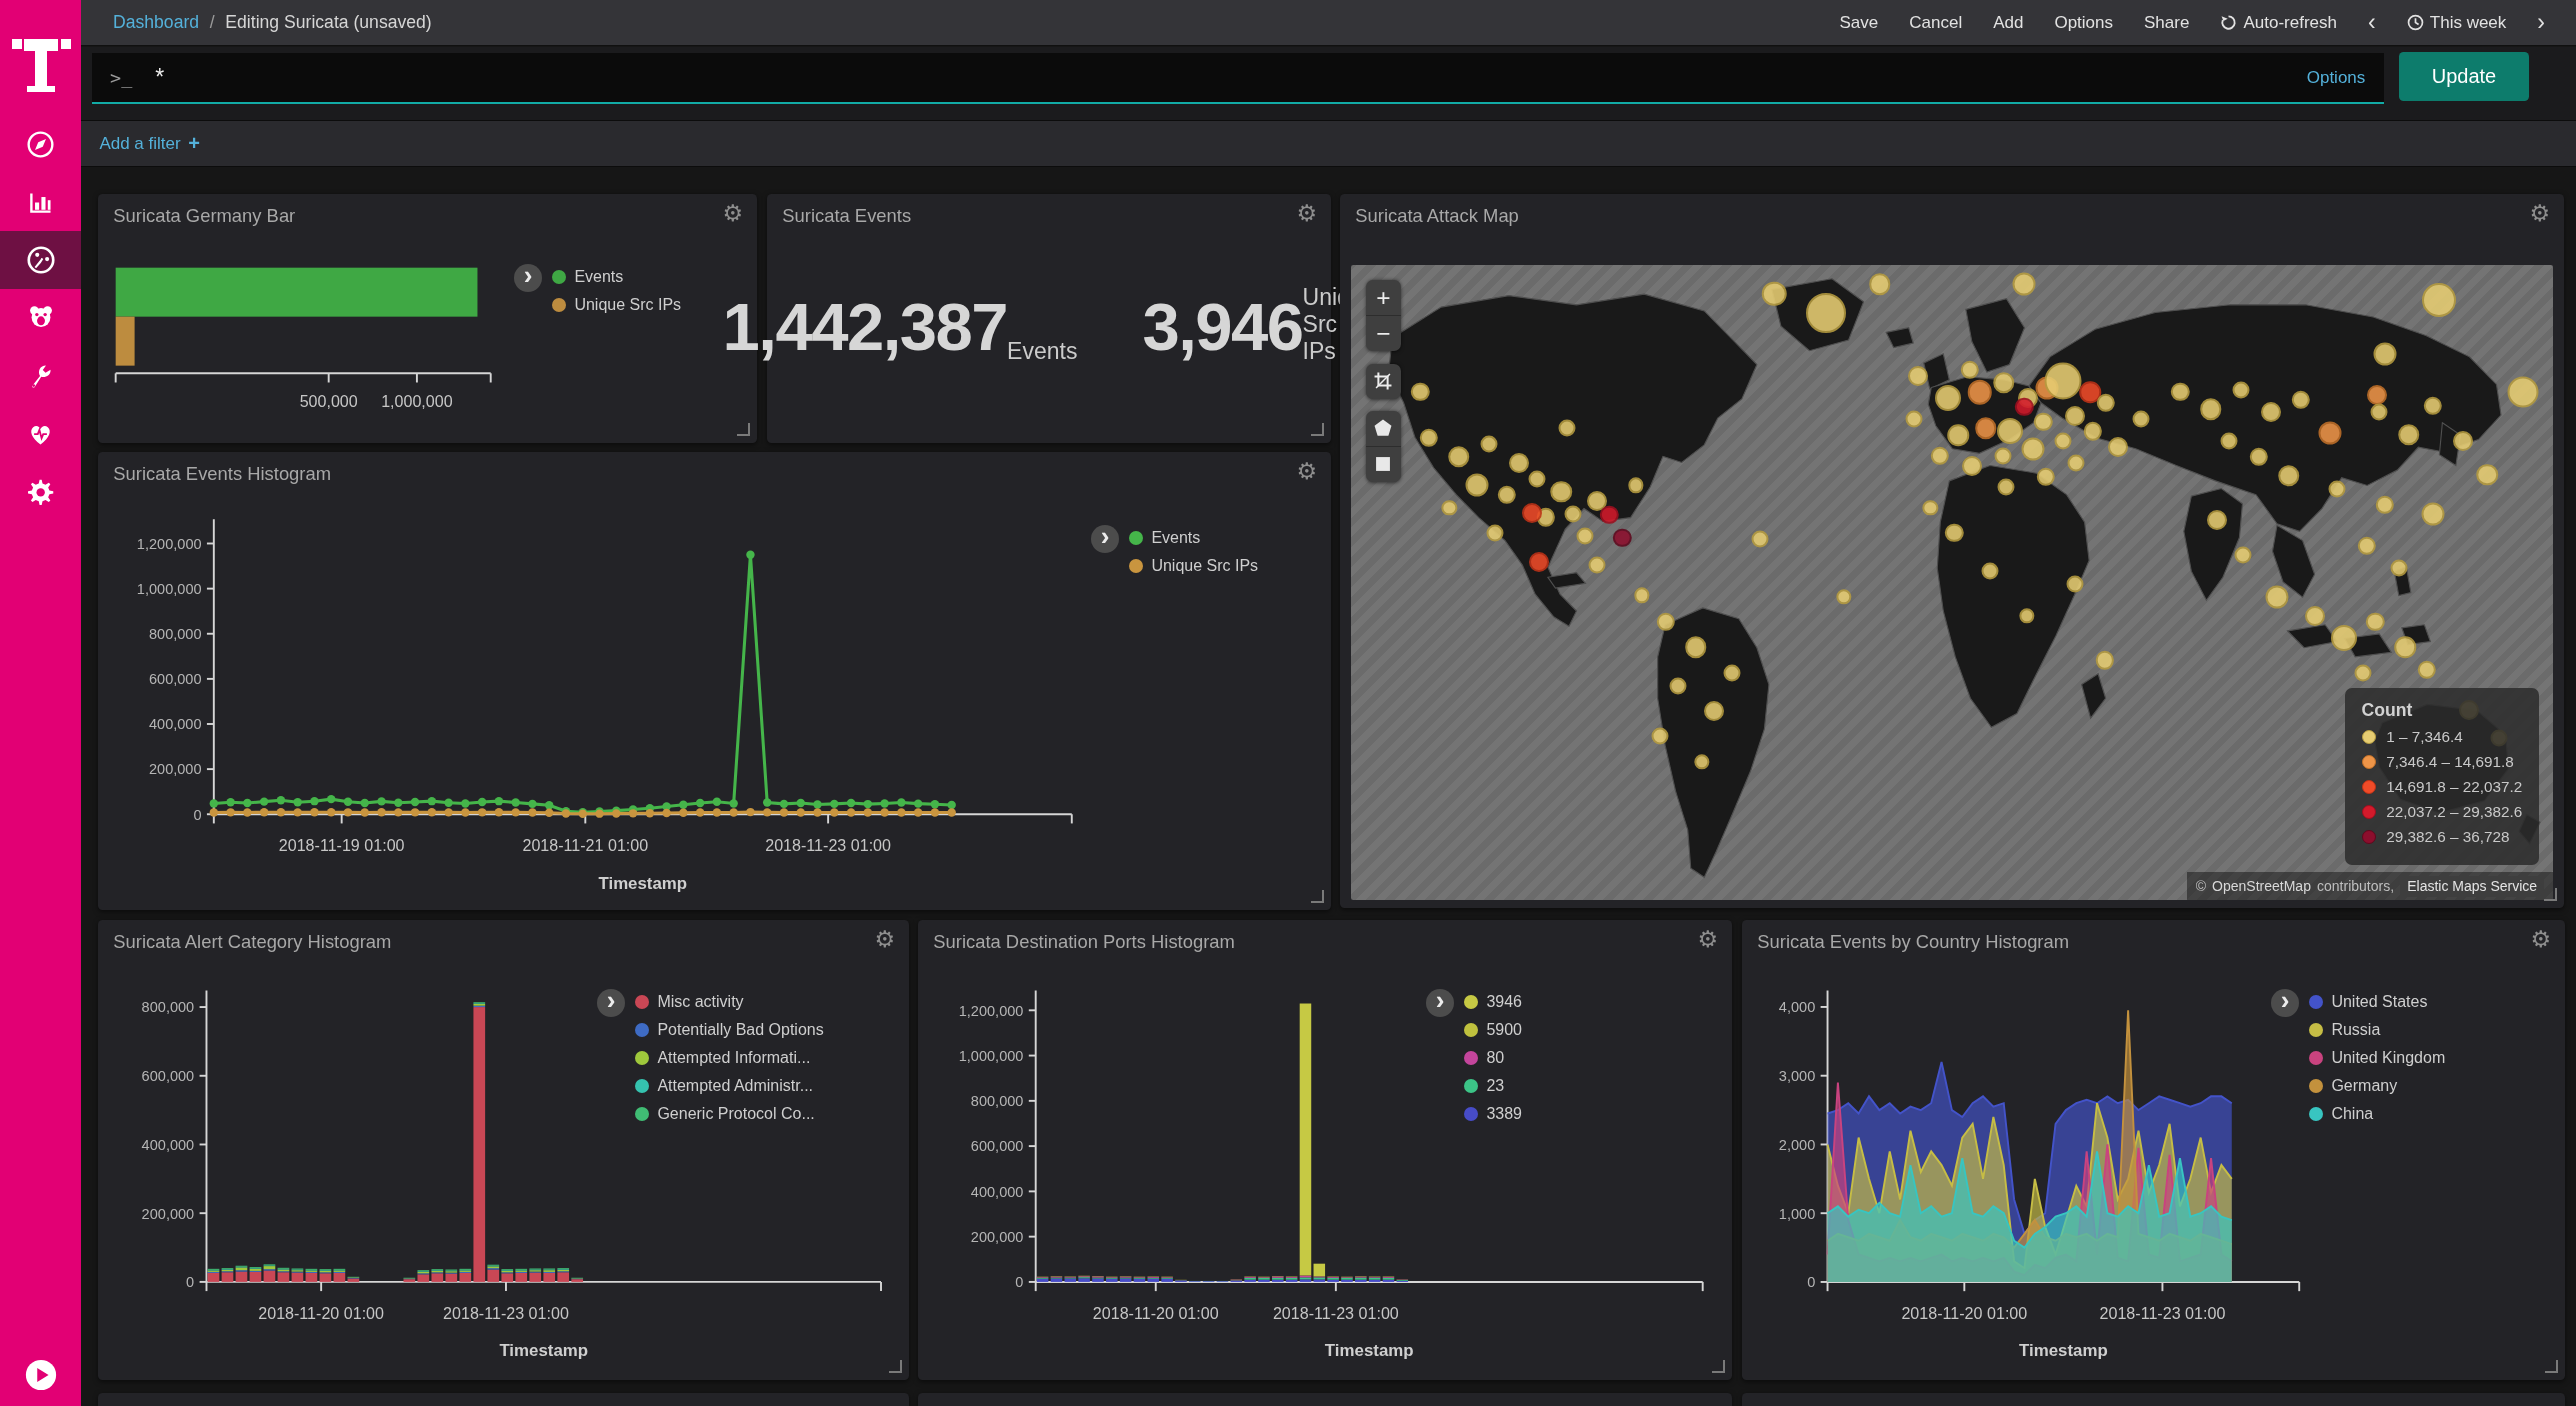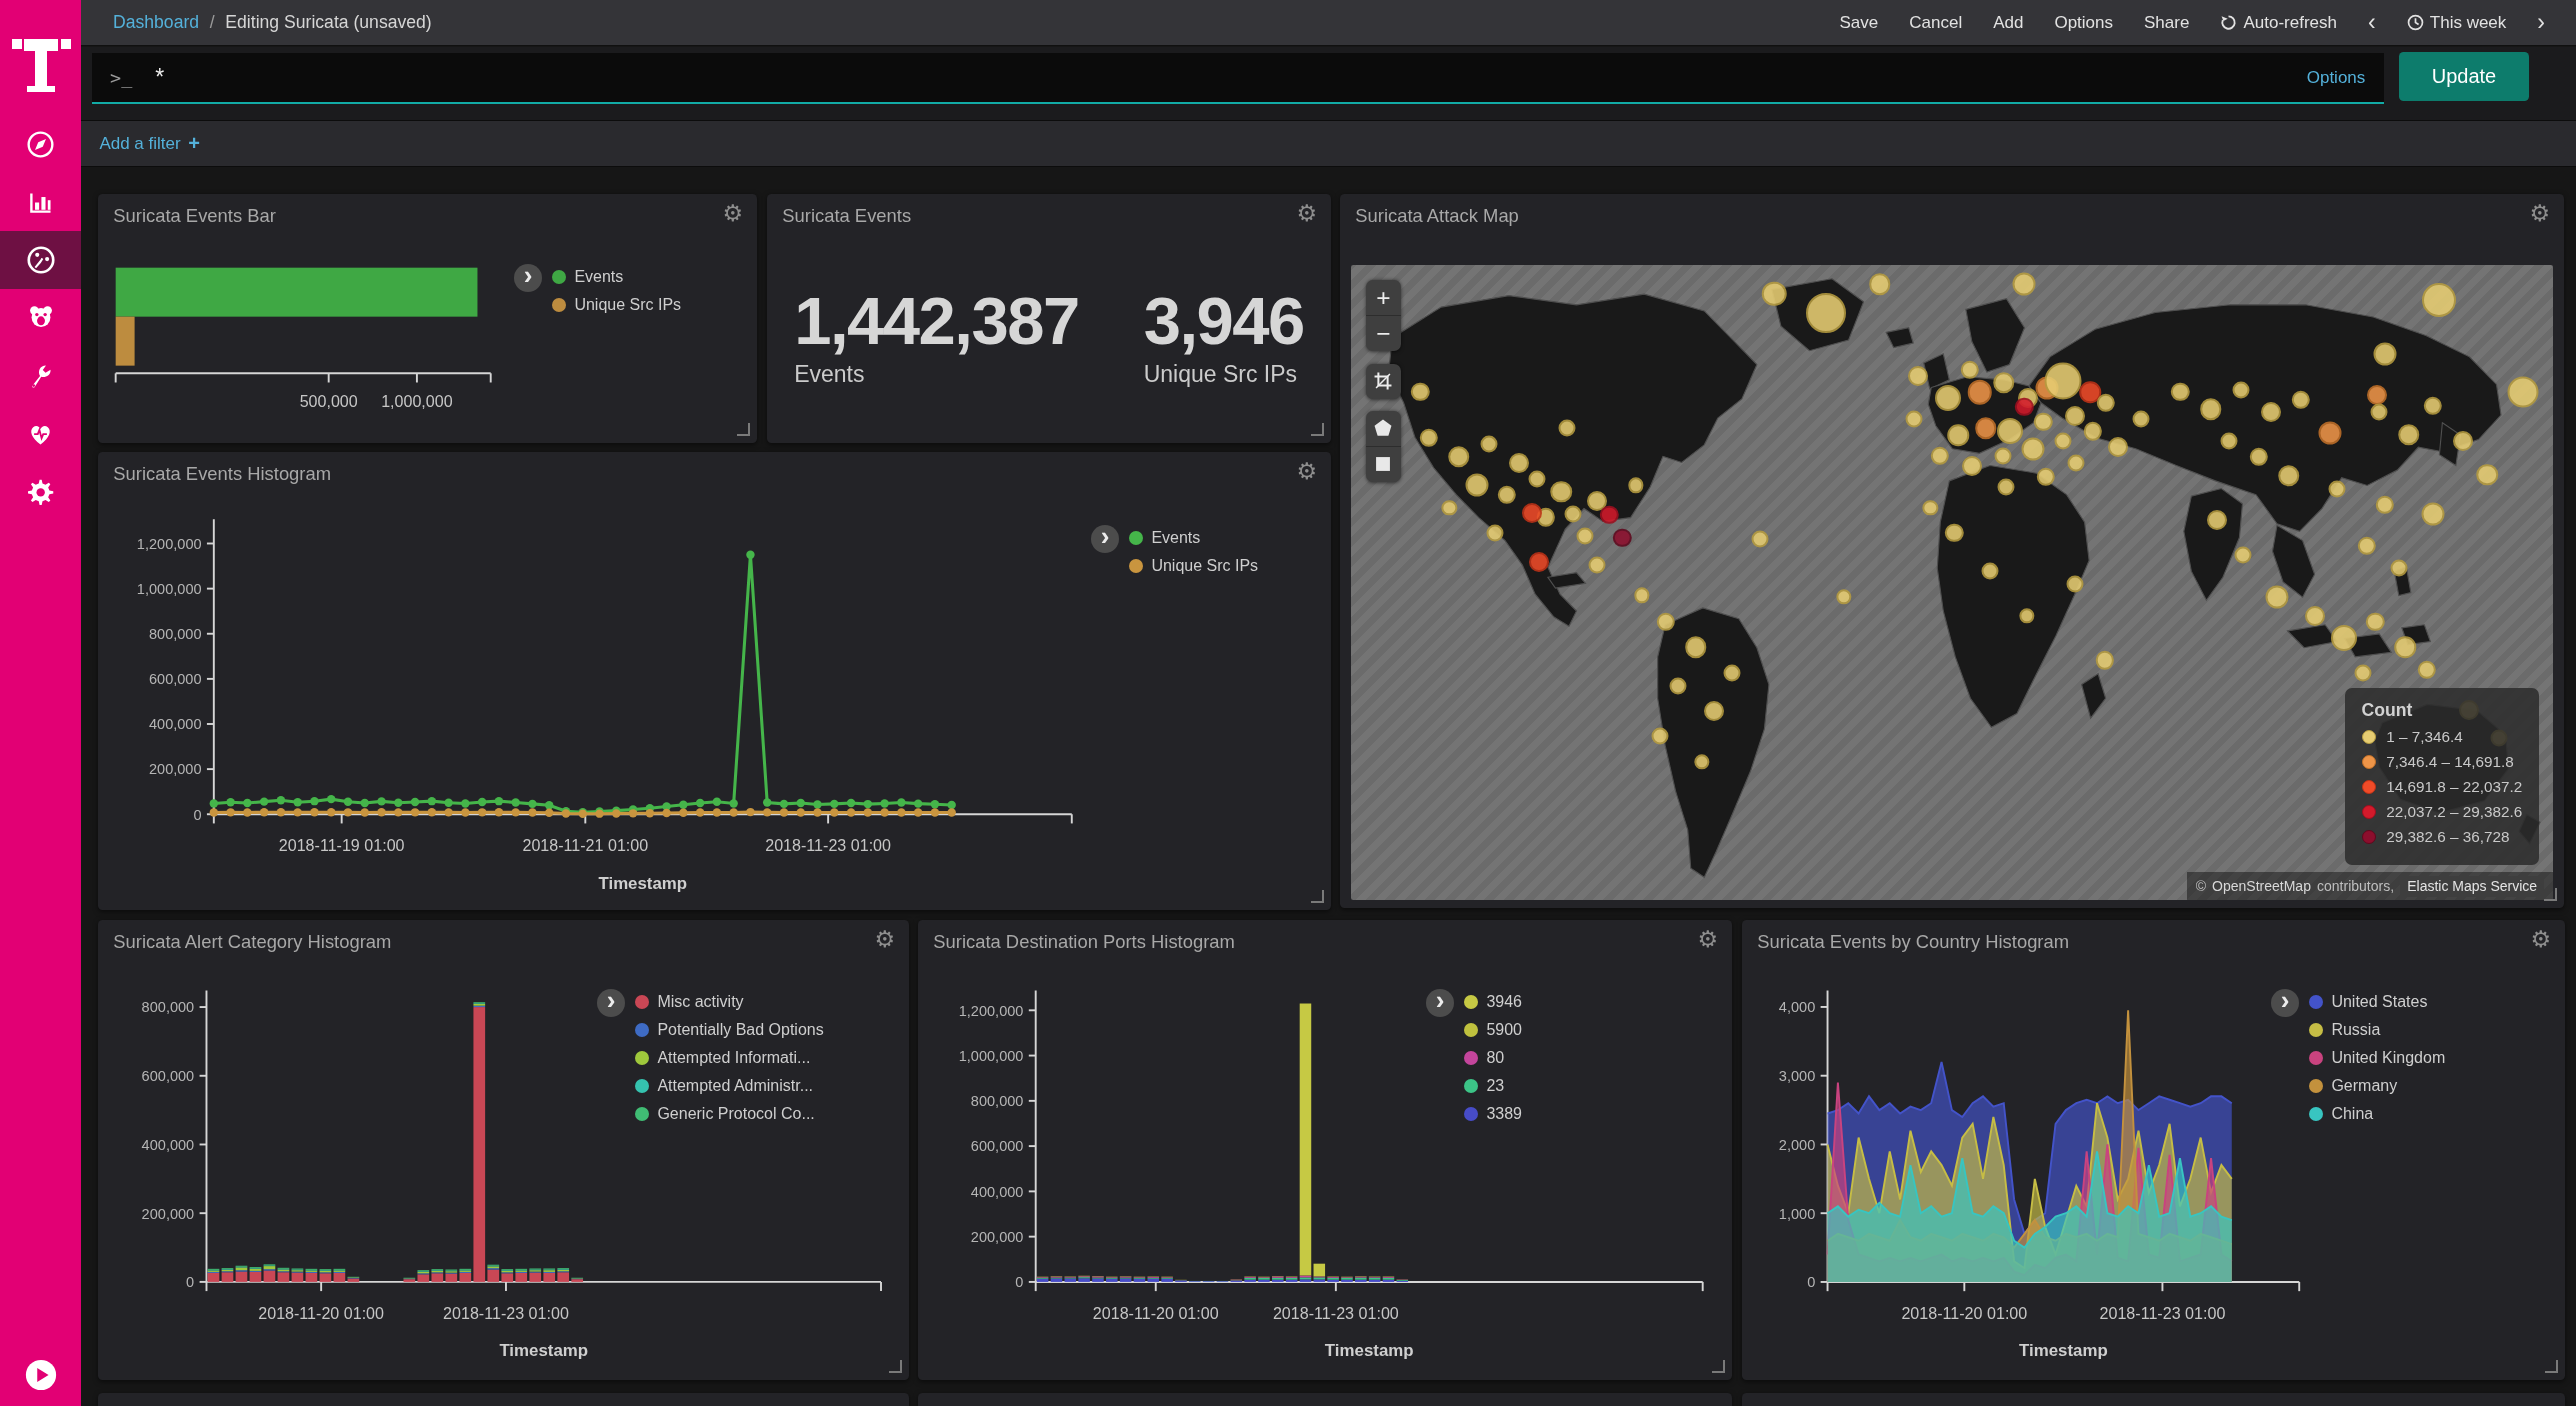--- a/index.html
+++ b/index.html
@@ -42,21 +42,21 @@
   .pgear{position:absolute;right:14px;top:6.1px;font-size:23px;color:#8E8E8E;cursor:pointer;font-family:"DejaVu Sans",sans-serif}
   .rhandle{position:absolute;right:7px;bottom:7px;width:10.7px;height:10.7px;border-right:2.3px solid #7a7a7a;border-bottom:2.3px solid #7a7a7a;cursor:nwse-resize}
   .chart-svg{position:absolute}
   .legend{position:absolute;display:flex;flex-direction:column;gap:10px;font-size:16px;color:#CFCFCF}
   .li{display:flex;align-items:center;gap:8.4px;cursor:pointer;white-space:nowrap}
   .ldot{width:14px;height:14px;border-radius:50%;flex:0 0 auto}
   .chev{position:absolute;left:-38px;top:-3.8px;width:28px;height:28px;border-radius:50%;background:#4C4C4C;color:#ECECEC;display:flex;align-items:center;justify-content:center;font-size:26px;font-weight:bold;cursor:pointer}
   .chev span{margin-top:-4.6px}
   
   .metric-row{position:absolute;left:0;top:88px;width:100%;display:flex;justify-content:center;gap:65px}
-  .metric{display:flex;flex-direction:column;align-items:flex-start}
+  .metric{display:flex;flex-direction:row;align-items:flex-end}
   .mval{font-size:67px;font-weight:bold;color:#D6D6D6;letter-spacing:-1.5px}
   .mlab{font-size:23px;color:#CBCBCB;margin-top:1.5px}
   
   .map-area{position:absolute;left:10.7px;top:71px;right:10.7px;bottom:7.7px;border-radius:2.3px;overflow:hidden;background-color:#6E6E6E;background-image:repeating-linear-gradient(-45deg,rgba(255,255,255,.045) 0 7px,rgba(0,0,0,.03) 7px 14px)}
   .map-svg{position:absolute;left:0;top:0;width:100%;height:100%}
   .mdot{position:absolute;border-radius:50%;opacity:.88;transform:translate(-50%,-50%);box-sizing:border-box}
   .mapctl{position:absolute;left:15.3px;top:15.3px;display:flex;flex-direction:column;gap:12.3px}
   .mgrp{background:#3F3F3F;border-radius:7px;overflow:hidden;display:flex;flex-direction:column;box-shadow:0 0.8px 3.8px rgba(0,0,0,.55)}
   .mbtn{width:35px;height:35px;color:#EDEDED;font-size:24.5px;display:flex;align-items:center;justify-content:center;cursor:pointer}
   .mbtn + .mbtn{border-top:0.8px solid #2d2d2d}
@@ -178,21 +178,21 @@
 </div>
 
 <div class="filterbar">
   <span class="addfilter">
     <span>Add a filter</span>
     <b>+</b>
   </span>
 </div>
 
 <div class="panel" style="left:98px;top:194px;width:659px;height:249px">
-  <div class="ptitle">Suricata Events Bar</div>
+  <div class="ptitle">Suricata Germany Bar</div>
   <div class="pgear">⚙</div>
   <svg class="chart-svg" id="chart-events_bar" style="left:6.1px;top:40px" width="429" height="199" viewBox="0 0 560 260">
       <rect x="15" y="44" width="472.68424890331426" height="64" fill="#3FA844"></rect>
       <rect x="15" y="108" width="24.723432792236963" height="64" fill="#BD8C3F"></rect>
       <line x1="15" y1="182" x2="505" y2="182" stroke="#D6D6D6" stroke-width="2.5"></line>
       <line x1="15" y1="182" x2="15" y2="194" stroke="#D6D6D6" stroke-width="2.5"></line>
       <line x1="505" y1="182" x2="505" y2="194" stroke="#D6D6D6" stroke-width="2.5"></line>
       <line x1="293.30129878106175" y1="182" x2="293.30129878106175" y2="194" stroke="#D6D6D6" stroke-width="2.5"></line>
       <text x="293.30129878106175" y="226" text-anchor="middle" font-size="21" fill="#C6C6C6" font-family="Liberation Sans, sans-serif">500,000</text>
       <line x1="408.5774711622244" y1="182" x2="408.5774711622244" y2="194" stroke="#D6D6D6" stroke-width="2.5"></line>

